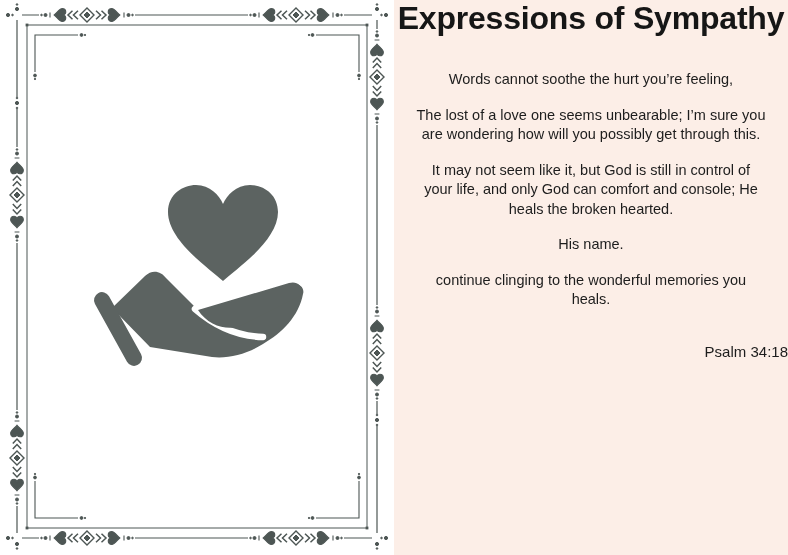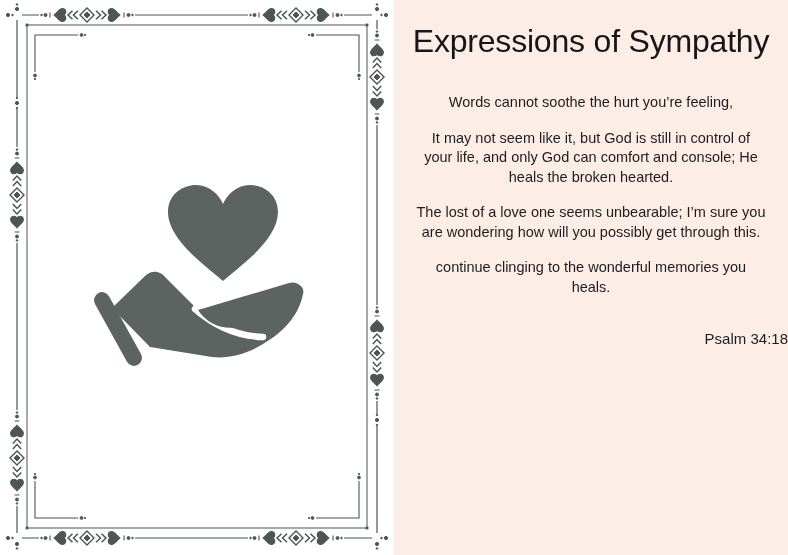--- a/index.html
+++ b/index.html
@@ -13,24 +13,23 @@
   .panel-left { background: #ffffff; }
   .panel-right {
     background: #fceee7;
     color: #1d1d1d;
     text-align: center;
   }
   .frame-svg { position: absolute; inset: 0; display: block; }
 
   .card-title {
     font-size: 32px;
-    font-weight: 400;
+    font-weight: 700;
     letter-spacing: -0.2px;
     color: #161616;
-    padding-top: 23px;
     white-space: nowrap;
   }
   .card-body { margin-top: 33px; font-size: 14.5px; line-height: 19.5px; }
   .para { margin-top: 16px; }
   .para:first-child { margin-top: 8px; }
   .para-line { white-space: nowrap; }
   .verse { margin-top: 33px; font-size: 15px; white-space: nowrap; text-align: right; }
 </style>
 </head>
 <body>
@@ -131,29 +130,30 @@
 </div>
 
 <div class="panel panel-right">
   <div class="card-title">Expressions of Sympathy</div>
 
   <div class="card-body">
     <div class="para">
       <div class="para-line">Words cannot soothe the hurt you’re feeling,</div>
     </div>
     <div class="para">
+      <div class="para-line">The lost of a love one seems unbearable; I’m sure you</div>
+      <div class="para-line">are wondering how will you possibly get through this.</div>
+    </div>
+    <div class="para">
       <div class="para-line">It may not seem like it, but God is still in control of</div>
       <div class="para-line">your life, and only God can comfort and console; He</div>
       <div class="para-line">heals the broken hearted.</div>
     </div>
     <div class="para">
-      <div class="para-line">The lost of a love one seems unbearable; I’m sure you</div>
-      <div class="para-line">are wondering how will you possibly get through this.</div>
-    </div>
-    <div class="para">
+      <div class="para-line">His name.</div>
     </div>
     <div class="para">
       <div class="para-line">continue clinging to the wonderful memories you</div>
       <div class="para-line">heals.</div>
     </div>
   </div>
 
   <div class="verse">Psalm 34:18</div>
 </div>
 

